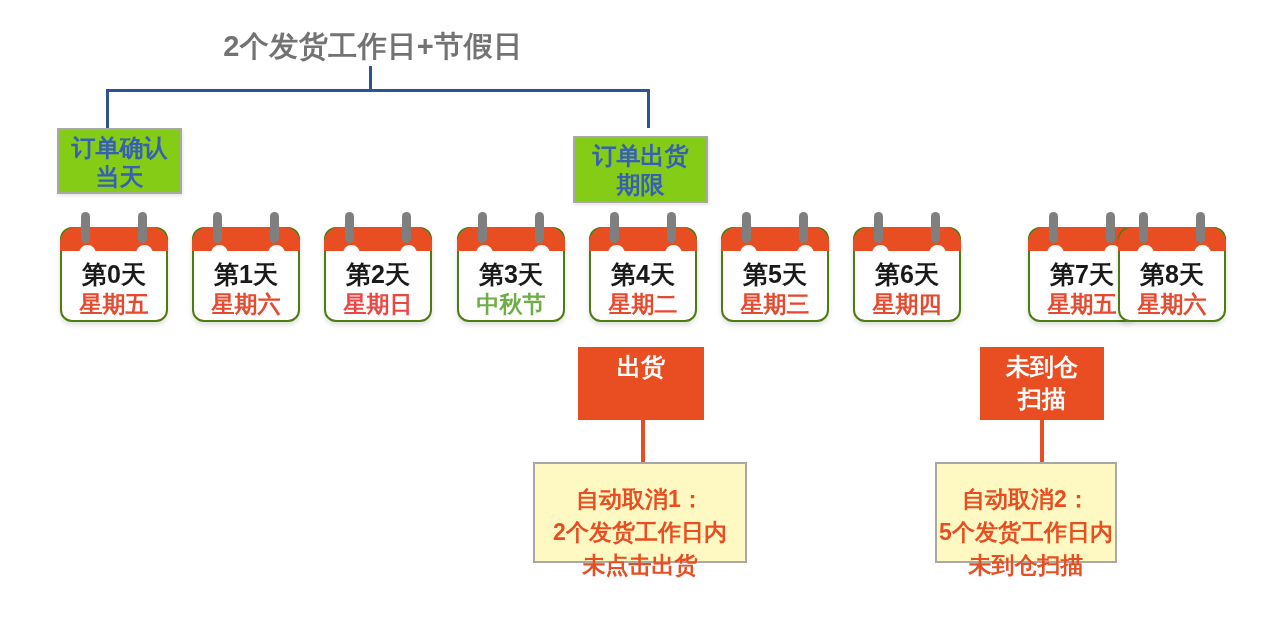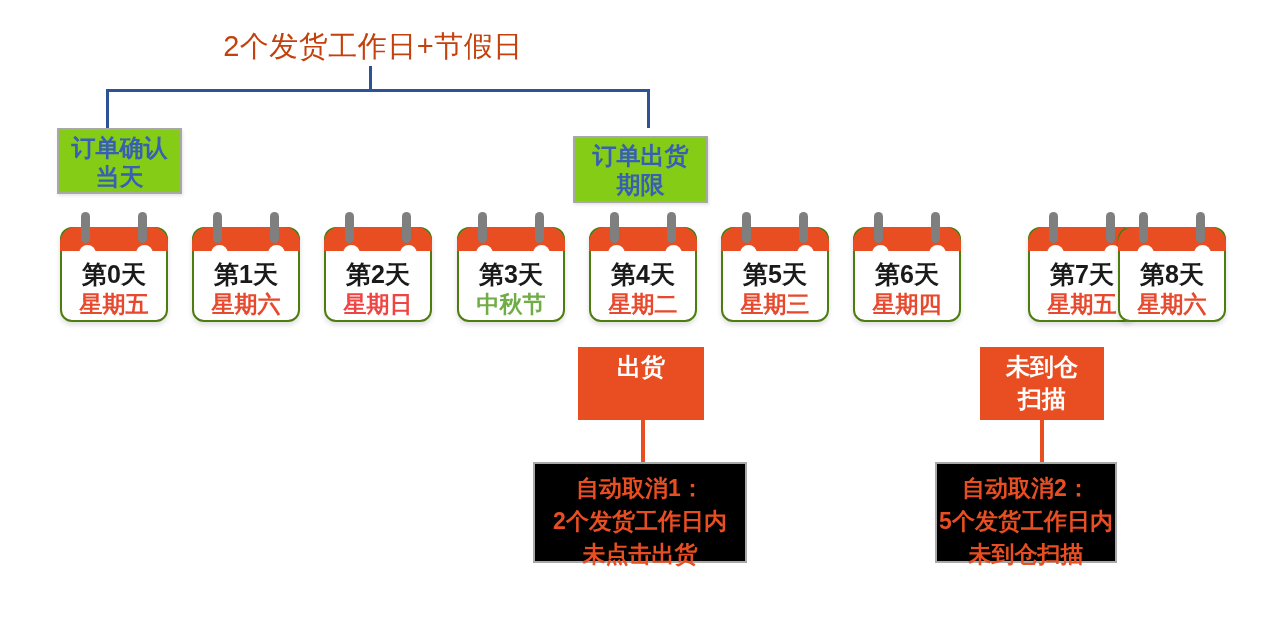--- a/index.html
+++ b/index.html
@@ -4,21 +4,21 @@
 <style>
   html,body{margin:0;padding:0;background:#ffffff;}
   #canvas{
     position:relative;width:1275px;height:622px;background:#ffffff;overflow:hidden;
     font-family:"Liberation Sans","DejaVu Sans",sans-serif;
   }
   .abs{position:absolute;}
   
   .title{
     left:373px;top:27px;transform:translateX(-50%);
-    font-size:29px;font-weight:normal;color:#c2410c;white-space:nowrap;letter-spacing:0.5px;
+    font-size:29px;font-weight:bold;color:#737373;white-space:nowrap;letter-spacing:0.5px;
   }
   
   .bline{background:#2E5395;}
   .stem   {left:369px;top:66px;width:3px;height:25px;}
   .hbar   {left:106px;top:89px;width:544px;height:3px;}
   .dropL  {left:106px;top:89px;width:3px;height:39px;}
   .dropR  {left:647px;top:89px;width:3px;height:39px;}
   
   .bbox{
     background:#84cc16;border:2px solid #A8A8A8;box-sizing:border-box;
@@ -55,23 +55,23 @@
     background:#E84E22;color:#ffffff;font-size:24px;font-weight:bold;
     text-align:center;line-height:32px;padding-top:4px;box-sizing:border-box;
     top:347px;height:73px;
   }
   .flag-a{left:578px;width:126px;}
   .flag-b{left:980px;width:124px;}
   .connector{background:#E84E22;top:420px;width:4px;height:43px;}
   .conn-a{left:641px;} .conn-b{left:1040px;}
   
   .detail{
-    background:#000000;border:2px solid #A8A8A8;box-sizing:border-box;
+    background:#fef9c3;border:2px solid #A8A8A8;box-sizing:border-box;
     color:#E84E22;font-size:23px;font-weight:bold;text-align:center;line-height:33px;
-    top:462px;height:101px;padding-top:8px;
+    top:462px;height:101px;padding-top:19px;
   }
   .detail-a{left:533px;width:214px;}
   .detail-b{left:935px;width:182px;}
 </style>
 </head>
 <body>
 
 <div id="canvas">
 
   <div class="abs title">2个发货工作日+节假日</div>

